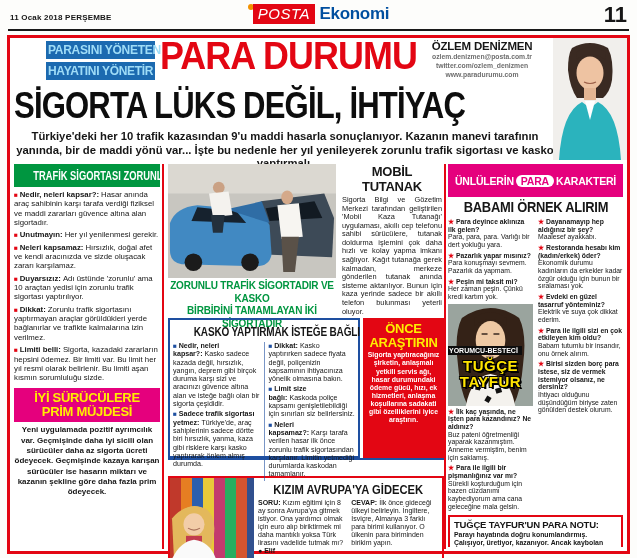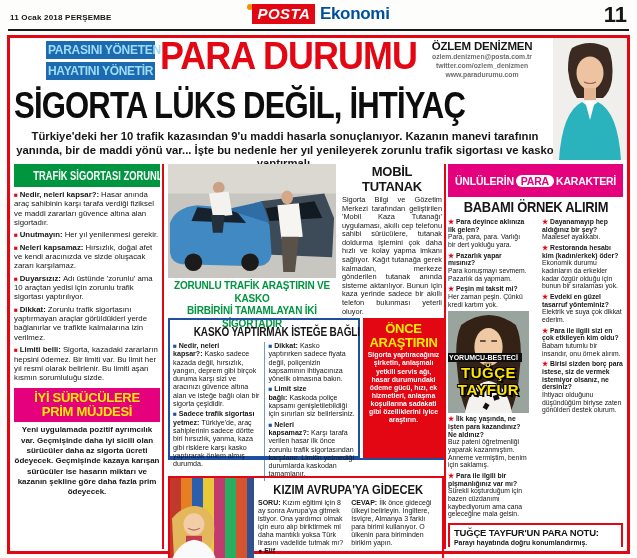--- a/index.html
+++ b/index.html
@@ -7,21 +7,21 @@
     --magenta:#e5007d; --yellow:#ffed00; --cyan:#9fdcf7; --ink:#161616;
   }
   *{box-sizing:border-box; margin:0; padding:0;}
   body{width:637px; height:558px; background:#fdfdfb; font-family:"Liberation Sans", sans-serif; color:var(--ink); overflow:hidden;}
   .page{position:relative; width:637px; height:558px; background:#fdfdfb; overflow:hidden;}
 
   
   .date{position:absolute; left:10px; top:13px; font-size:8px; font-weight:bold; letter-spacing:.2px;}
   .logo{position:absolute; left:0; right:0; top:4px; text-align:center;}
   .logo-sun{display:inline-block; width:6px; height:6px; border-radius:50%; background:#f39200; vertical-align:top; margin-right:-1px;}
-  .logo-posta{display:inline-block; background:var(--red); color:#fff; font-weight:700; font-style:italic; font-size:15px; padding:1px 5px 2px; letter-spacing:.5px;}
+  .logo-posta{display:inline-block; background:var(--red); color:#fff; font-weight:400; font-style:italic; font-size:15px; padding:1px 5px 2px; letter-spacing:.5px;}
   .logo-section{color:#004f9f; font-weight:900; font-size:17px; letter-spacing:-.3px;}
   .pageno{position:absolute; right:10px; top:2px; font-size:22px; font-weight:900;}
   .toprule{position:absolute; left:8px; right:8px; top:29px; height:2px; background:#1a1a1a;}
 
   
   .frame{position:absolute; left:7px; right:7px; top:35px; bottom:4px; border:3px solid var(--red); background:#fff;}
 
   
   .kicker{position:absolute; left:3px; top:3px; width:142px;padding-left:33px;}
   .kicker-line{background:var(--blue); color:var(--cyan); font-weight:900; font-size:12px; text-align:center; padding:2px 2px; margin-bottom:3px; white-space:nowrap; letter-spacing:-.3px;}
@@ -79,21 +79,21 @@
   .sc-title span{display:inline-block; font-weight:900; font-size:13.5px; white-space:nowrap; transform:scaleX(.83); transform-origin:center;}
   .sc-cols{display:flex; gap:6px; margin-top:1px;}
   .sc-col{flex:1; font-size:7px; line-height:1.14;}
 
   
   .col-right{position:absolute; left:438px; top:126px; width:175px; height:383px; overflow:hidden;}
   .band{height:33px; background:var(--magenta); color:#fff; display:flex; align-items:center; justify-content:center; gap:2px; font-weight:900; font-size:10.5px; letter-spacing:-.2px;}
   .pill{background:#fff; color:var(--magenta); border-radius:9px; padding:0 5px;}
   .babami{text-align:center; margin:1px 0 2px;}
   .babami span{display:inline-block; font-weight:900; font-size:15px; white-space:nowrap; transform:scaleX(.86); transform-origin:center; letter-spacing:-.3px;}
-  .qa-grid{display:flex; gap:13px;}
+  .qa-grid{display:flex; gap:5px;}
   .qa-col{flex:1;}
   .qa{margin-bottom:3px;}
   .qa-q{font-size:6.8px; font-weight:900; line-height:1.13;}
   .qa-q::before{content:"★ "; color:var(--red);}
   .qa-a{font-size:6.8px; line-height:1.13;}
   .celeb{position:relative; margin:2px 0; height:102px;}
   .celebrity-photo{width:100%; height:102px; display:block;}
   .celeb-role{position:absolute; left:-3px; top:42px; background:#0d0d0d; color:#fff; font-size:7px; font-weight:900; padding:1px 4px; white-space:nowrap; z-index:3;}
   .celeb-name{position:absolute; left:-4px; right:-4px; top:54px; text-align:center; font-size:15px; font-weight:900; color:#ffe400; line-height:1.1; z-index:3; letter-spacing:.5px;
     text-shadow:-1px -1px 0 #000,1px -1px 0 #000,-1px 1px 0 #000,1px 1px 0 #000,2px 2px 0 #000;}
@@ -173,21 +173,21 @@
             <circle cx="26" cy="100" r="9" fill="#1b1b1b"></circle>
             <circle cx="84" cy="100" r="9" fill="#1b1b1b"></circle>
             <ellipse cx="52" cy="24" rx="6" ry="6" fill="#caa184"></ellipse>
             <path d="M42 30 L62 28 L66 52 L46 54 Z" fill="#f4f2ee"></path>
             <path d="M44 52 L58 52 L56 70 L46 70 Z" fill="#23303c"></path>
             <ellipse cx="122" cy="34" rx="6" ry="7" fill="#d4a98a"></ellipse>
             <path d="M112 42 L134 40 L138 74 L116 76 Z" fill="#f7f5f1"></path>
             <path d="M116 74 L134 74 L130 110 L118 110 Z" fill="#5a5148"></path>
           </svg>
           <div class="accident-cap">
-            <div>ZORUNLU TRAFİK ARAŞTIRIN VE KASKO</div>
+            <div>ZORUNLU TRAFİK SİGORTADIR VE KASKO</div>
             <div>BİRBİRİNİ TAMAMLAYAN İKİ SİGORTADIR</div>
           </div>
         </div>
         <div class="mobil">
           <div class="mobil-title">MOBİL TUTANAK</div>
           <div class="mobil-body">Sigorta Bilgi ve Gözetim Merkezi tarafından geliştirilen 'Mobil Kaza Tutanağı' uygulaması, akıllı cep telefonu sahibi sürücülere, tutanak doldurma işlemini çok daha hızlı ve kolay yapma imkanı sağlıyor. Kağıt tutanağa gerek kalmadan, merkeze gönderilen tutanak anında sisteme aktarılıyor. Bunun için kaza yerinde sadece bir akıllı telefon bulunması yeterli oluyor.</div>
         </div>
       </div>
 
       <div class="row2">

